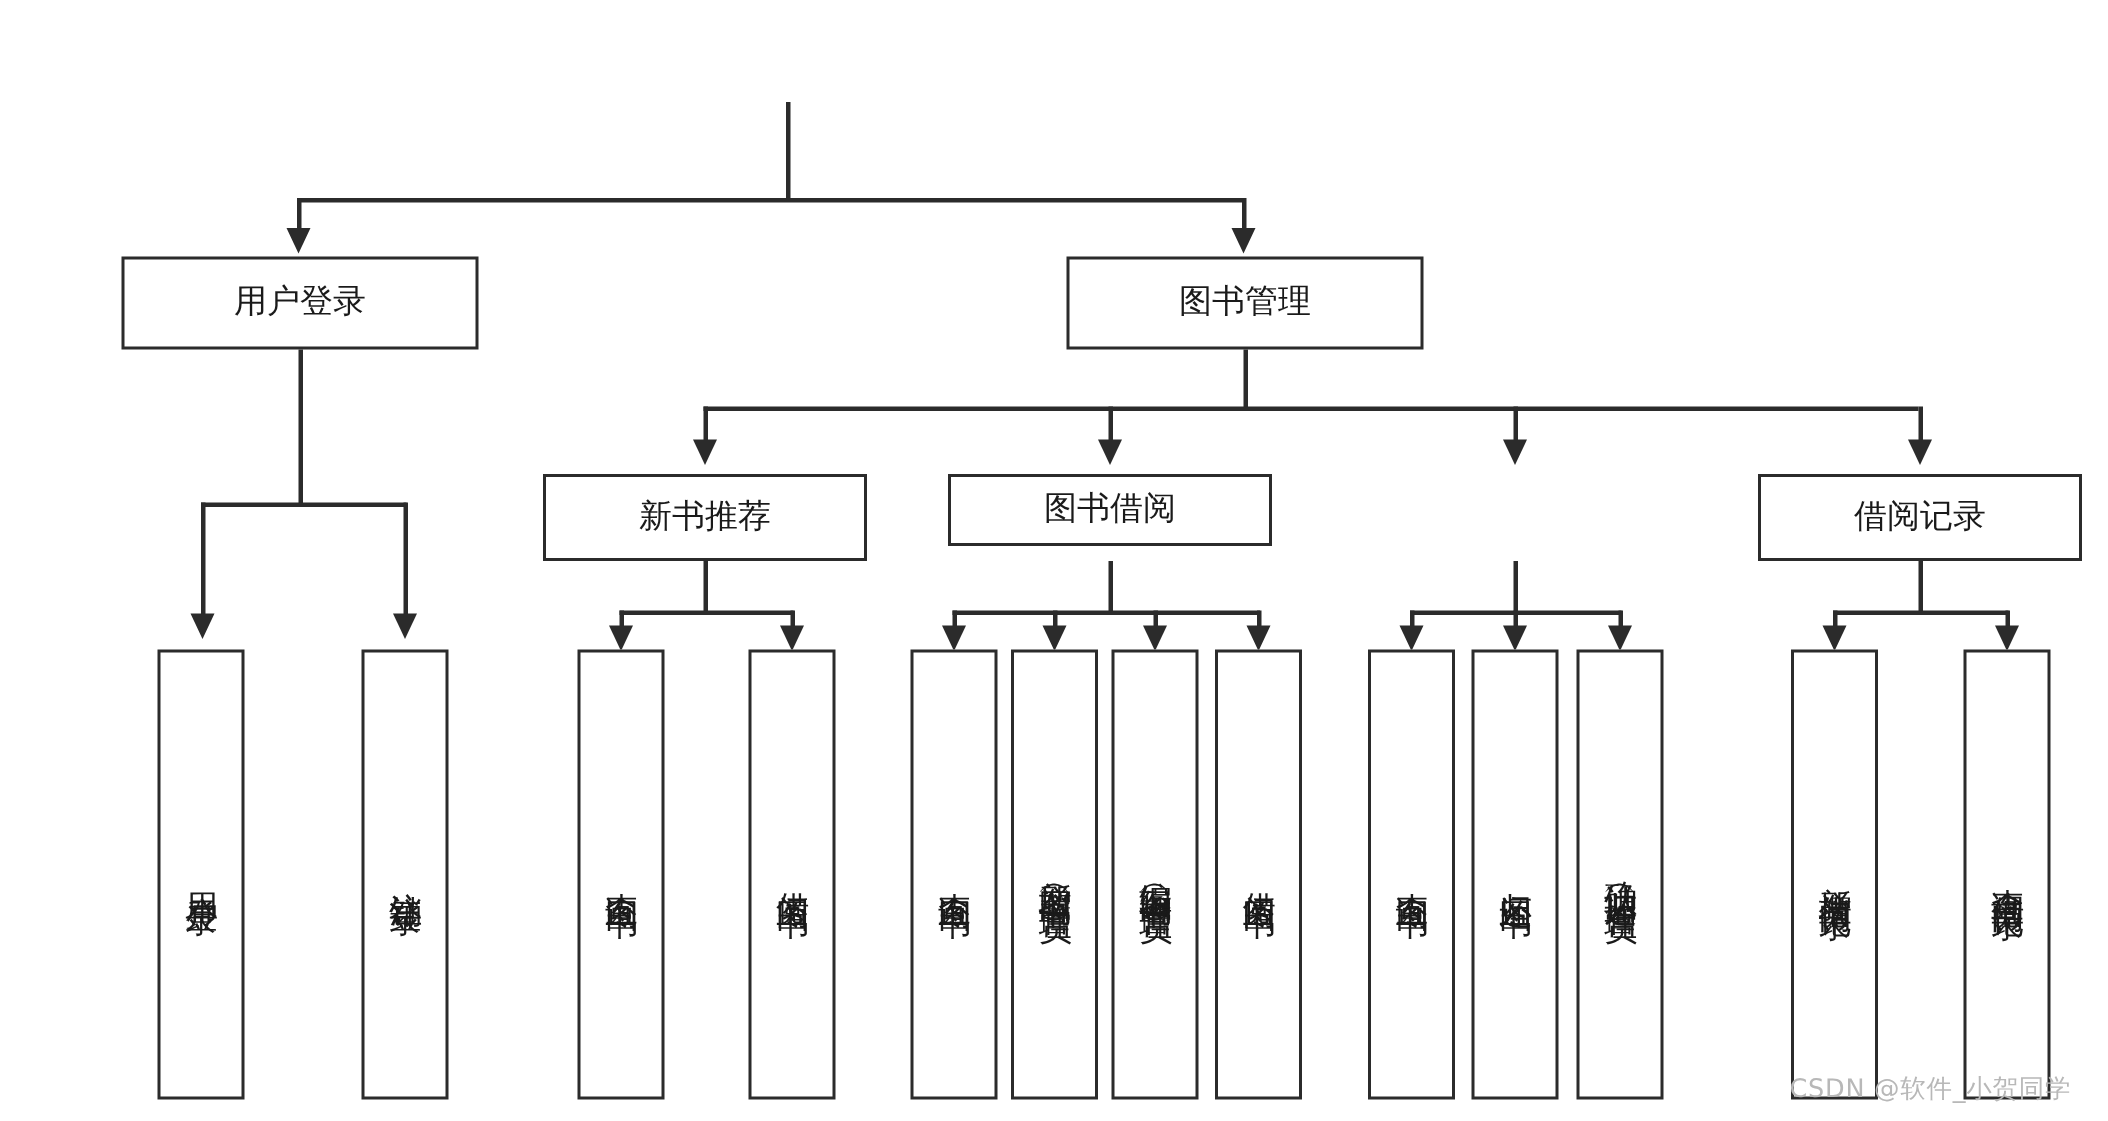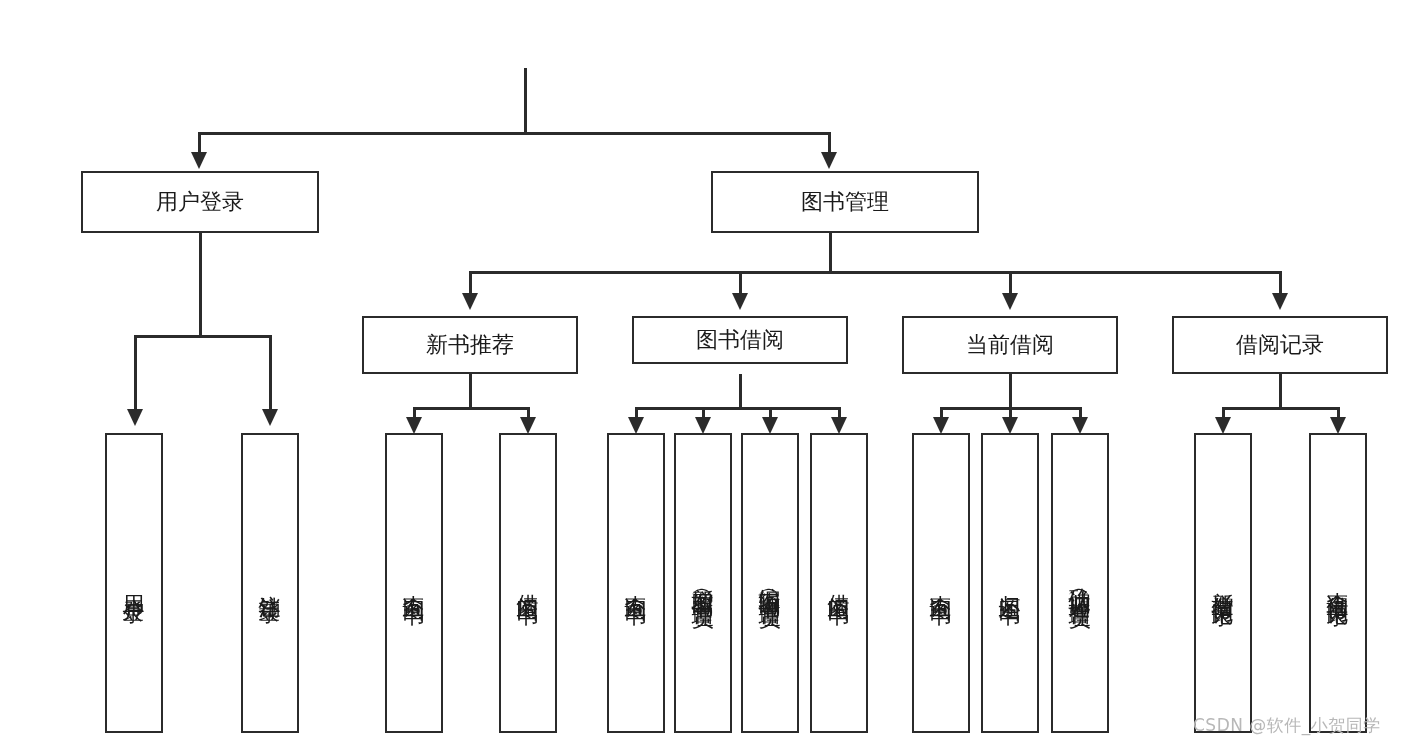--- a/index.html
+++ b/index.html
@@ -77,21 +77,21 @@
   <div class="edge edge-v" style="left:524px; top:68px; width:2.5px; height:66px;"></div>
   <div class="edge edge-h" style="left:198px; top:132px; width:632px; height:2.5px;"></div>
   <div class="edge edge-v" style="left:198px; top:132px; width:2.5px; height:24px;"></div>
   <div class="arrow" style="left:191px; top:152px;"></div>
   <div class="edge edge-v" style="left:828px; top:132px; width:2.5px; height:24px;"></div>
   <div class="arrow" style="left:821px; top:152px;"></div>
 
   <div class="node node-l2" style="left:81px; top:171px; width:238px; height:62px;">
     <span class="label">用户登录</span>
   </div>
-  <div class="node node-l2" style="left:711px; top:171px; width:268px; height:62px;">
+  <div class="node node-l2" style="left:711px; top:171px; width:238px; height:62px;">
     <span class="label">图书管理</span>
   </div>
 
   <div class="edge edge-v" style="left:199px; top:233px; width:2.5px; height:104px;"></div>
   <div class="edge edge-h" style="left:134px; top:335px; width:137px; height:2.5px;"></div>
   <div class="edge edge-v" style="left:134px; top:335px; width:2.5px; height:78px;"></div>
   <div class="arrow" style="left:127px; top:409px;"></div>
   <div class="edge edge-v" style="left:269px; top:335px; width:2.5px; height:78px;"></div>
   <div class="arrow" style="left:262px; top:409px;"></div>
 
@@ -105,23 +105,20 @@
   <div class="arrow" style="left:1002px; top:293px;"></div>
   <div class="edge edge-v" style="left:1279px; top:271px; width:2.5px; height:26px;"></div>
   <div class="arrow" style="left:1272px; top:293px;"></div>
 
   <div class="node node-l3" style="left:362px; top:316px; width:216px; height:58px;justify-content:center;">
     <span class="label">新书推荐</span>
   </div>
   <div class="node node-l3" style="left:632px; top:316px; width:216px; height:48px;">
     <span class="label">图书借阅</span>
   </div>
-  <div class="node node-l3" style="left:902px; top:316px; width:216px; height:58px;">
-    <span class="label">当前借阅</span>
-  </div>
   <div class="node node-l3" style="left:1172px; top:316px; width:216px; height:58px;">
     <span class="label">借阅记录</span>
   </div>
 
   <div class="edge edge-v" style="left:469px; top:374px; width:2.5px; height:35px;"></div>
   <div class="edge edge-h" style="left:413px; top:407px; width:116px; height:2.5px;"></div>
   <div class="edge edge-v" style="left:413px; top:407px; width:2.5px; height:14px;"></div>
   <div class="arrow" style="left:406px; top:417px;"></div>
   <div class="edge edge-v" style="left:527px; top:407px; width:2.5px; height:14px;"></div>
   <div class="arrow" style="left:520px; top:417px;"></div>

